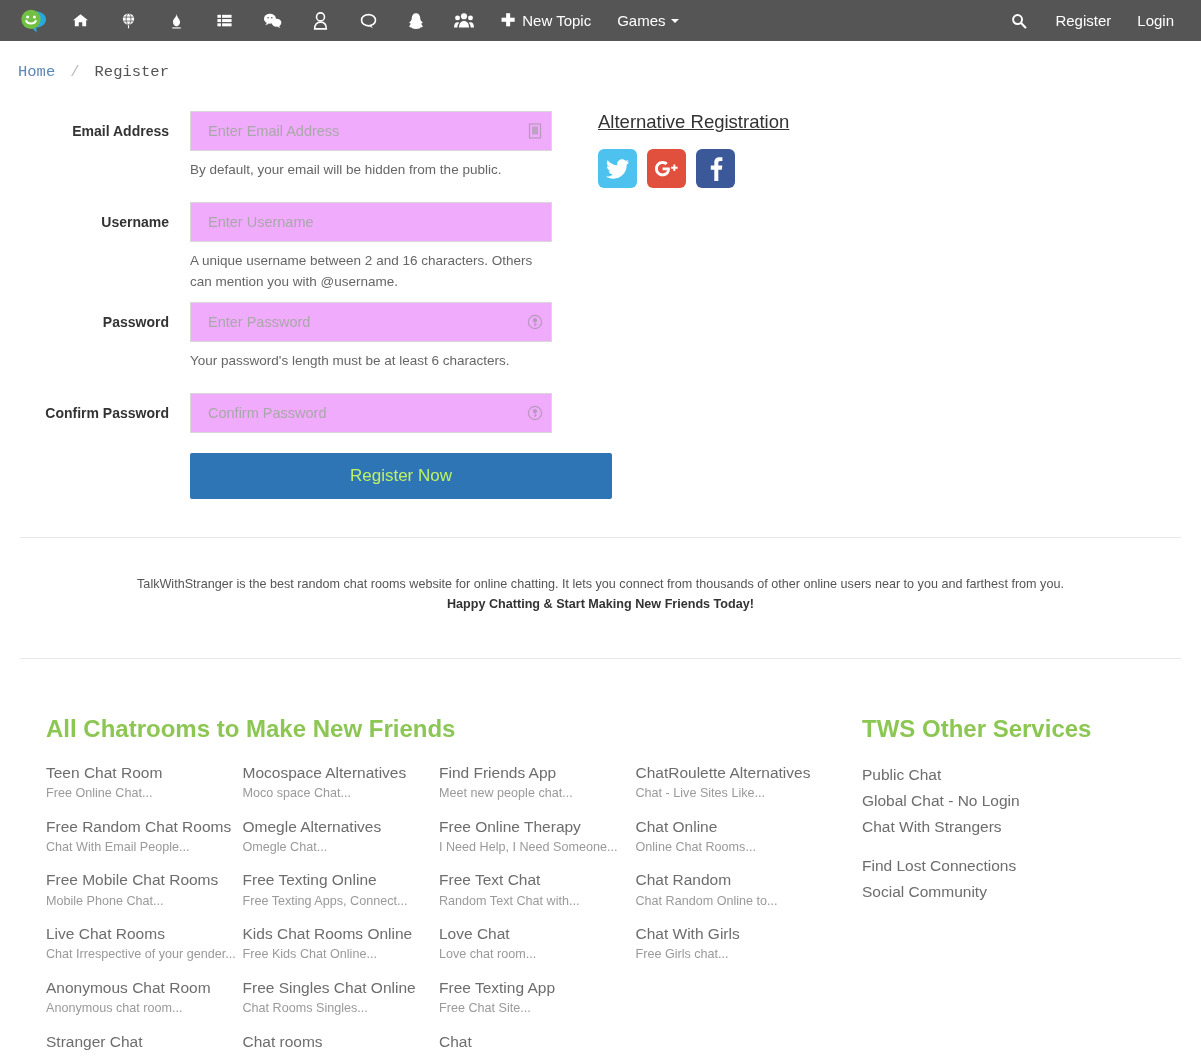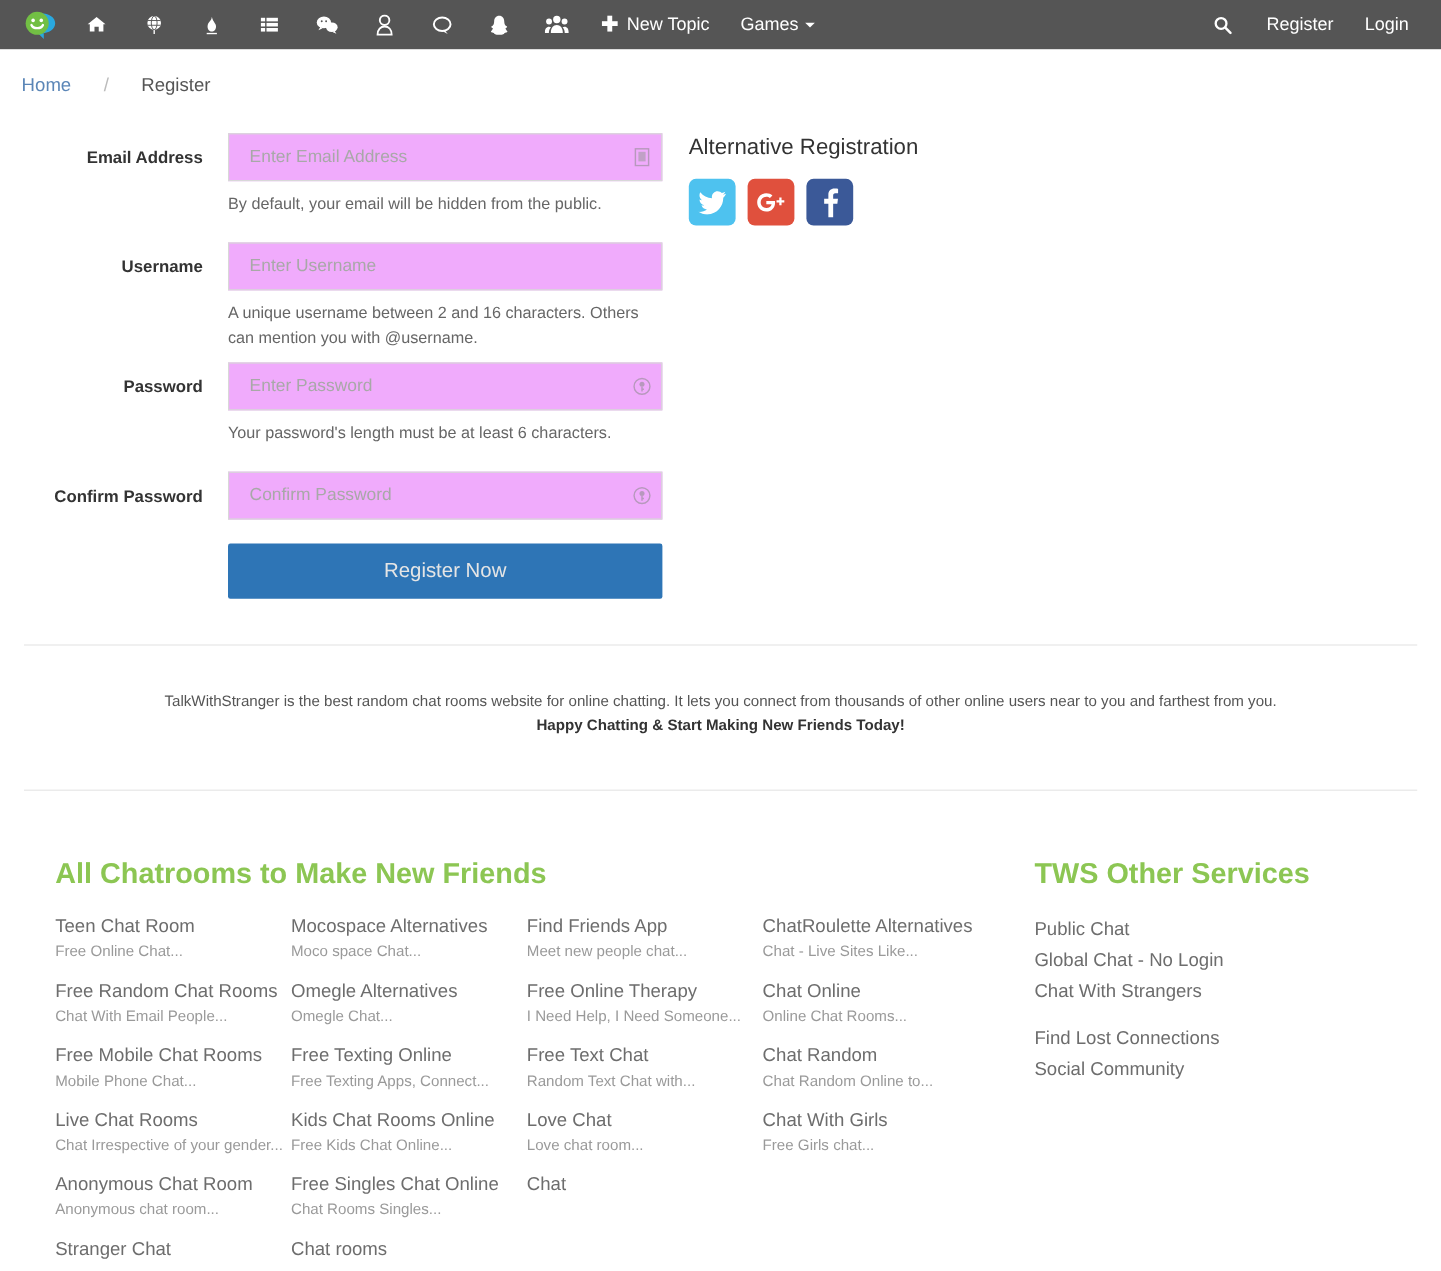--- a/index.html
+++ b/index.html
@@ -44,21 +44,21 @@
     display:inline-block; width:0; height:0; margin-left:5px;
     border-left:4px solid transparent; border-right:4px solid transparent;
     border-top:4px solid #ffffff; vertical-align: middle;
   }
   .nav-search { width: 46px; height:41px; display:flex; align-items:center; justify-content:center; cursor:pointer; }
 
   
   .breadcrumb {
     padding: 22px 0 0 18px;
     font-size: 15.5px;
-    display: flex; align-items: center; gap: 16px;
+    display: flex; align-items: center; gap: 4px; font-family: Liberation Mono, monospace;
   }
   .breadcrumb .crumb-link { color: #5b86b7; cursor: pointer; }
   .breadcrumb .crumb-sep { color: #bbbbbb; margin: 0 11px; }
   .breadcrumb .crumb-current { color: #555555; }
 
   
   .form-wrap { padding: 30px 0 0 0; position: relative; }
   .form-row { display: flex; margin-bottom: 0; }
   .form-label {
     width: 190px; text-align: right; padding-right: 21px;
@@ -82,28 +82,28 @@
   }
   .help-text {
     font-size: 13.5px; color: #666666; line-height: 1.5;
     margin-top: 9px; width: 355px;
   }
   .gap-after-email { height: 22px; }
   .gap-after-user { height: 10px; }
   .gap-after-pass { height: 22px; }
   .gap-after-confirm { height: 20px; }
   .btn-register {
-    width: 362px; height: 46px;
-    background: #2e75b6; border: none; color: #e5e5e5;
+    width: 422px; height: 46px;
+    background: #2e75b6; border: none; color: #bef264;
     font-size: 17px; font-family: "Liberation Sans", sans-serif;
     cursor: pointer; border-radius: 2px;
   }
 
   
-  .alt-reg { position: absolute; left: 574px; top: 30px; width: 330px; }
+  .alt-reg { position: absolute; left: 598px; top: 30px; width: 330px; text-decoration: underline; }
   .alt-reg h3 {
     margin: 0 0 16px 0; font-size: 18.5px; font-weight: normal; color: #333333;
   }
   .social-row { display: flex; gap: 10px; }
   .social {
     width: 39px; height: 39px; border-radius: 6px;
     display: flex; align-items: center; justify-content: center;
     cursor: pointer;
   }
   .social svg { display:block; }
@@ -438,20 +438,24 @@
         </div>
         <div class="link-item">
           <span class="lnk">Free Text Chat</span>
           <span class="sub">Random Text Chat with...</span>
         </div>
         <div class="link-item">
           <span class="lnk">Love Chat</span>
           <span class="sub">Love chat room...</span>
         </div>
         <div class="link-item">
+          <span class="lnk">Free Texting App</span>
+          <span class="sub">Free Chat Site...</span>
+        </div>
+        <div class="link-item">
           <span class="lnk">Chat</span>
 
         </div>
       </div>
 
       <div class="link-col">
         <div class="link-item">
           <span class="lnk">ChatRoulette Alternatives</span>
           <span class="sub">Chat - Live Sites Like...</span>
         </div>

